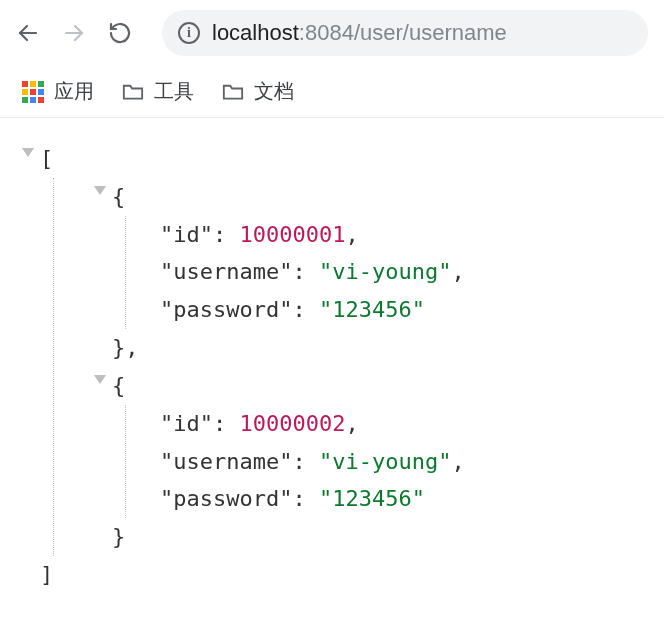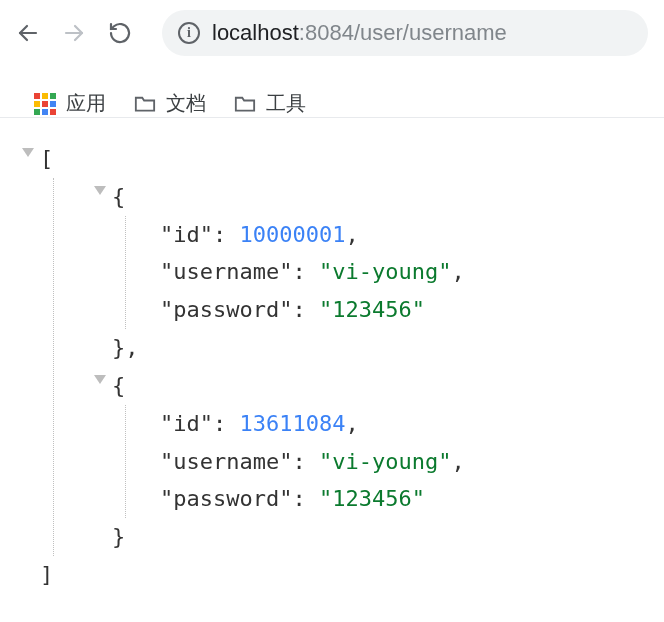--- a/index.html
+++ b/index.html
@@ -53,23 +53,23 @@
     }
     .url {
       font-size: 22px;
       color: #202124;
       white-space: nowrap;
       overflow: hidden;
     }
     .url .faded { color: #80868b; text-align: center; }
     .bookmarks-bar {
       display: flex;
-      align-items: flex-end;
+      align-items: center;
       height: 52px;
-      padding: 0 34px;
+      padding: 0 22px;
       gap: 28px;
       border-bottom: 1px solid #e8eaed;
     }
     .apps-icon {
       width: 22px;
       height: 22px;
       display: grid;
       grid-template-columns: repeat(3, 1fr);
       grid-template-rows: repeat(3, 1fr);
       gap: 2px;
@@ -117,21 +117,21 @@
       cursor: pointer;
     }
     .vline {
       border-left: 1px dotted #c0c0c0;
       margin-left: 13px;
       padding-left: 0;
     }
     .indent1 { margin-left: 34px; }
     .kv { white-space: pre; }
     .key { color: #333; }
-    .num { color: #3b82f6; }
+    .num { color: #be185d; }
     .str { color: #0b7a2e; }
     .punct { color: #333; }
     .bracket { font-weight: 500; }
   </style>
 </head>
 <body>
 
 <div class="browser-nav">
   <div class="nav-icon">
     <svg viewBox="0 0 24 24" fill="none" stroke="#5f6368" stroke-width="2.2" stroke-linecap="round" stroke-linejoin="round">
@@ -166,36 +166,36 @@
         <span></span>
         <span></span>
         <span></span>
         <span></span>
         <span></span>
         <span></span>
         <span></span>
         <span></span>
       </div>
     <span>应用</span>
+  </div>
+  <div class="bm-item">
+    <span class="folder-icon">
+        <svg viewBox="0 0 24 20">
+          <path d="M2 3h7l2 3h11v11H2z" fill="none" stroke="#5f6368" stroke-width="2"></path>
+        </svg>
+      </span>
+    <span>工具</span>
   </div>
   <div class="bm-item">
     <span class="folder-icon">
         <svg viewBox="0 0 24 20">
           <path d="M2 3h7l2 3h11v11H2z" fill="none" stroke="#5f6368" stroke-width="2"></path>
         </svg>
       </span>
     <span>文档</span>
-  </div>
-  <div class="bm-item">
-    <span class="folder-icon">
-        <svg viewBox="0 0 24 20">
-          <path d="M2 3h7l2 3h11v11H2z" fill="none" stroke="#5f6368" stroke-width="2"></path>
-        </svg>
-      </span>
-    <span>工具</span>
   </div>
 </div>
 
 <div class="json-viewer">
   <div class="row">
     <div class="gutter">
         <div class="triangle"></div>
       </div>
     <div>
       <span class="bracket">[</span>
@@ -216,21 +216,21 @@
           </div>
         </div>
 
         <div class="row indent1">
           <div class="gutter">
               <div class="triangle"></div>
             </div>
           <div>
             <span class="bracket">{</span>
             <div class="vline">
-              <div class="kv indent1"><span class="key">"id"</span><span class="punct">: </span><span class="num">13611084</span><span class="punct">,</span></div>
+              <div class="kv indent1"><span class="key">"id"</span><span class="punct">: </span><span class="num">10000002</span><span class="punct">,</span></div>
               <div class="kv indent1"><span class="key">"username"</span><span class="punct">: </span><span class="str">"vi-young"</span><span class="punct">,</span></div>
               <div class="kv indent1"><span class="key">"password"</span><span class="punct">: </span><span class="str">"123456"</span></div>
             </div>
             <span class="bracket">}</span>
           </div>
         </div>
       </div>
       <span class="bracket">]</span>
     </div>
   </div>

